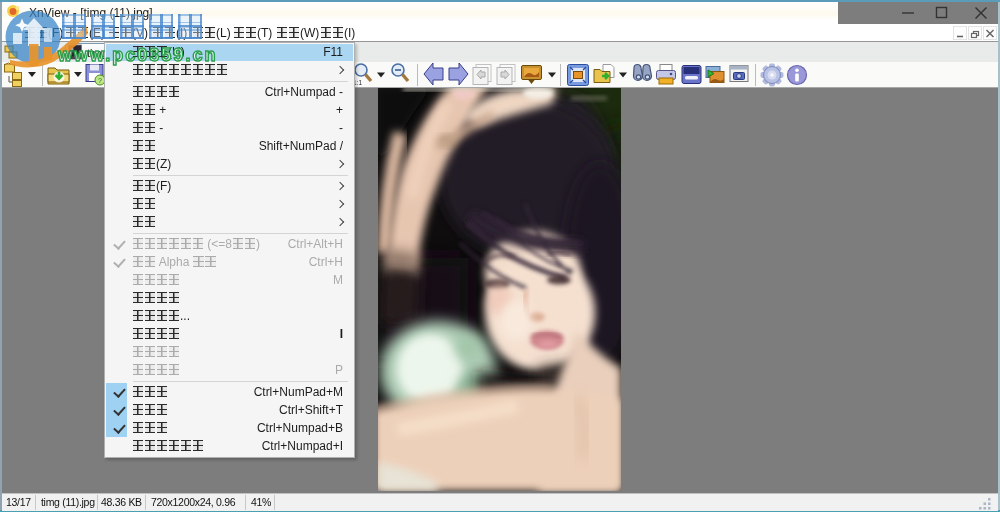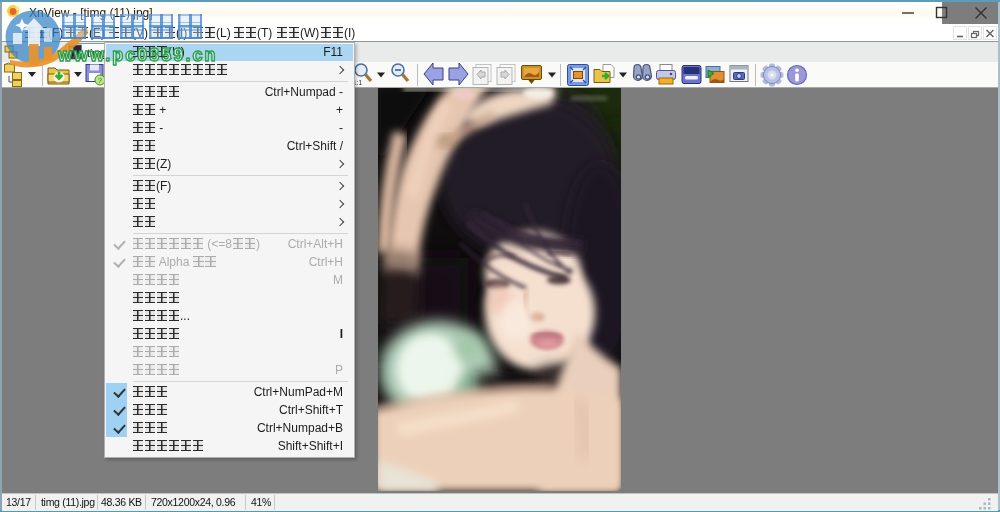--- a/index.html
+++ b/index.html
@@ -4,21 +4,21 @@
 <style>
 html,body{margin:0;padding:0;}
 body{width:1000px;height:512px;position:relative;overflow:hidden;
  font-family:"Liberation Sans",sans-serif;background:#7d7d7d;}
 
 .btop{position:absolute;left:0;top:0;width:1000px;height:2px;background:#5b9cb8;}
 .bleft{position:absolute;left:0;top:2px;width:2px;height:508px;background:#8fa3b0;}
 .bright{position:absolute;right:0;top:2px;width:2px;height:508px;background:#a9c0c8;}
 .bbot{position:absolute;left:0;top:510px;width:1000px;height:2px;background:#49a0b5;}
 
-#titlebar{position:absolute;left:2px;top:2px;width:940px;height:22px;
+#titlebar{position:absolute;left:2px;top:2px;width:836px;height:22px;
  background:linear-gradient(#ffffff 0%,#fefcf6 30%,#fdf9ee 55%,#ffffff 80%);}
 #title{position:absolute;left:27px;top:4px;font-size:12px;color:#1a1a1a;}
 #menubar{position:absolute;left:2px;top:24px;width:996px;height:17px;background:#ffffff;
  font-size:12px;color:#1a1a1a;}
 .mi{position:absolute;top:2px;}
 #mline{position:absolute;left:2px;top:41px;width:996px;height:1px;background:#969696;}
 #tabbar{position:absolute;left:2px;top:42px;width:996px;height:20px;background:#e9eaea;}
 #tab{position:absolute;left:63px;top:1px;width:85px;height:19px;background:linear-gradient(#fdfdfd,#dde6f0);
  border:1px solid #8099b5;border-bottom:none;border-radius:4px 4px 0 0;}
 #tabtxt{position:absolute;left:21px;top:3px;font-size:11px;color:#222;}
@@ -397,21 +397,21 @@
  <div class="row" style="top:58px">
       <span class="lab"><span class="c"></span><span class="c"></span> +</span>
       <span class="sc">+</span>
     </div>
  <div class="row" style="top:76px">
       <span class="lab"><span class="c"></span><span class="c"></span> -</span>
       <span class="sc">-</span>
     </div>
  <div class="row" style="top:94px">
       <span class="lab"><span class="c"></span><span class="c"></span></span>
-      <span class="sc">Ctrl+Shift /</span>
+      <span class="sc">Shift+NumPad /</span>
     </div>
  <div class="row" style="top:112px">
       <span class="lab"><span class="c"></span><span class="c"></span>(Z)</span>
       <span class="sub"></span>
     </div>
  <div class="hsep" style="top:132px"></div>
  <div class="row" style="top:134px">
       <span class="lab"><span class="c"></span><span class="c"></span>(F)</span>
       <span class="sub"></span>
     </div>
@@ -466,21 +466,21 @@
       <span class="lab"><span class="c"></span><span class="c"></span><span class="c"></span></span>
       <span class="sc">Ctrl+Shift+T</span>
     </div>
  <div class="row" style="top:376px">
       <span class="chk"></span>
       <span class="lab"><span class="c"></span><span class="c"></span><span class="c"></span></span>
       <span class="sc">Ctrl+Numpad+B</span>
     </div>
  <div class="row" style="top:394px">
       <span class="lab"><span class="c"></span><span class="c"></span><span class="c"></span><span class="c"></span><span class="c"></span><span class="c"></span></span>
-      <span class="sc">Shift+Shift+I</span>
+      <span class="sc">Ctrl+Numpad+I</span>
     </div>
 </div>
 <div id="wm">
  <svg width="1000" height="512" viewBox="0 0 1000 512">
   <g>
    <ellipse cx="33" cy="37" rx="27.5" ry="26.5" fill="rgba(52,130,198,.72)"></ellipse>
    <path d="M22,18.5 l2,4.8 l4.8,2 l-4.8,2 l-2,4.8 l-2,-4.8 l-4.8,-2 l4.8,-2 z" fill="rgba(255,255,255,.95)"></path>
    <path d="M28,46 L28,30 L23,30 L34,18 L45,30 L40,30 L40,46 Z" fill="rgba(255,255,255,.8)"></path>
    <rect x="13" y="33" width="9" height="11" fill="rgba(255,255,255,.75)"></rect>
    <rect x="44" y="28" width="8" height="14" fill="rgba(255,255,255,.6)"></rect>

